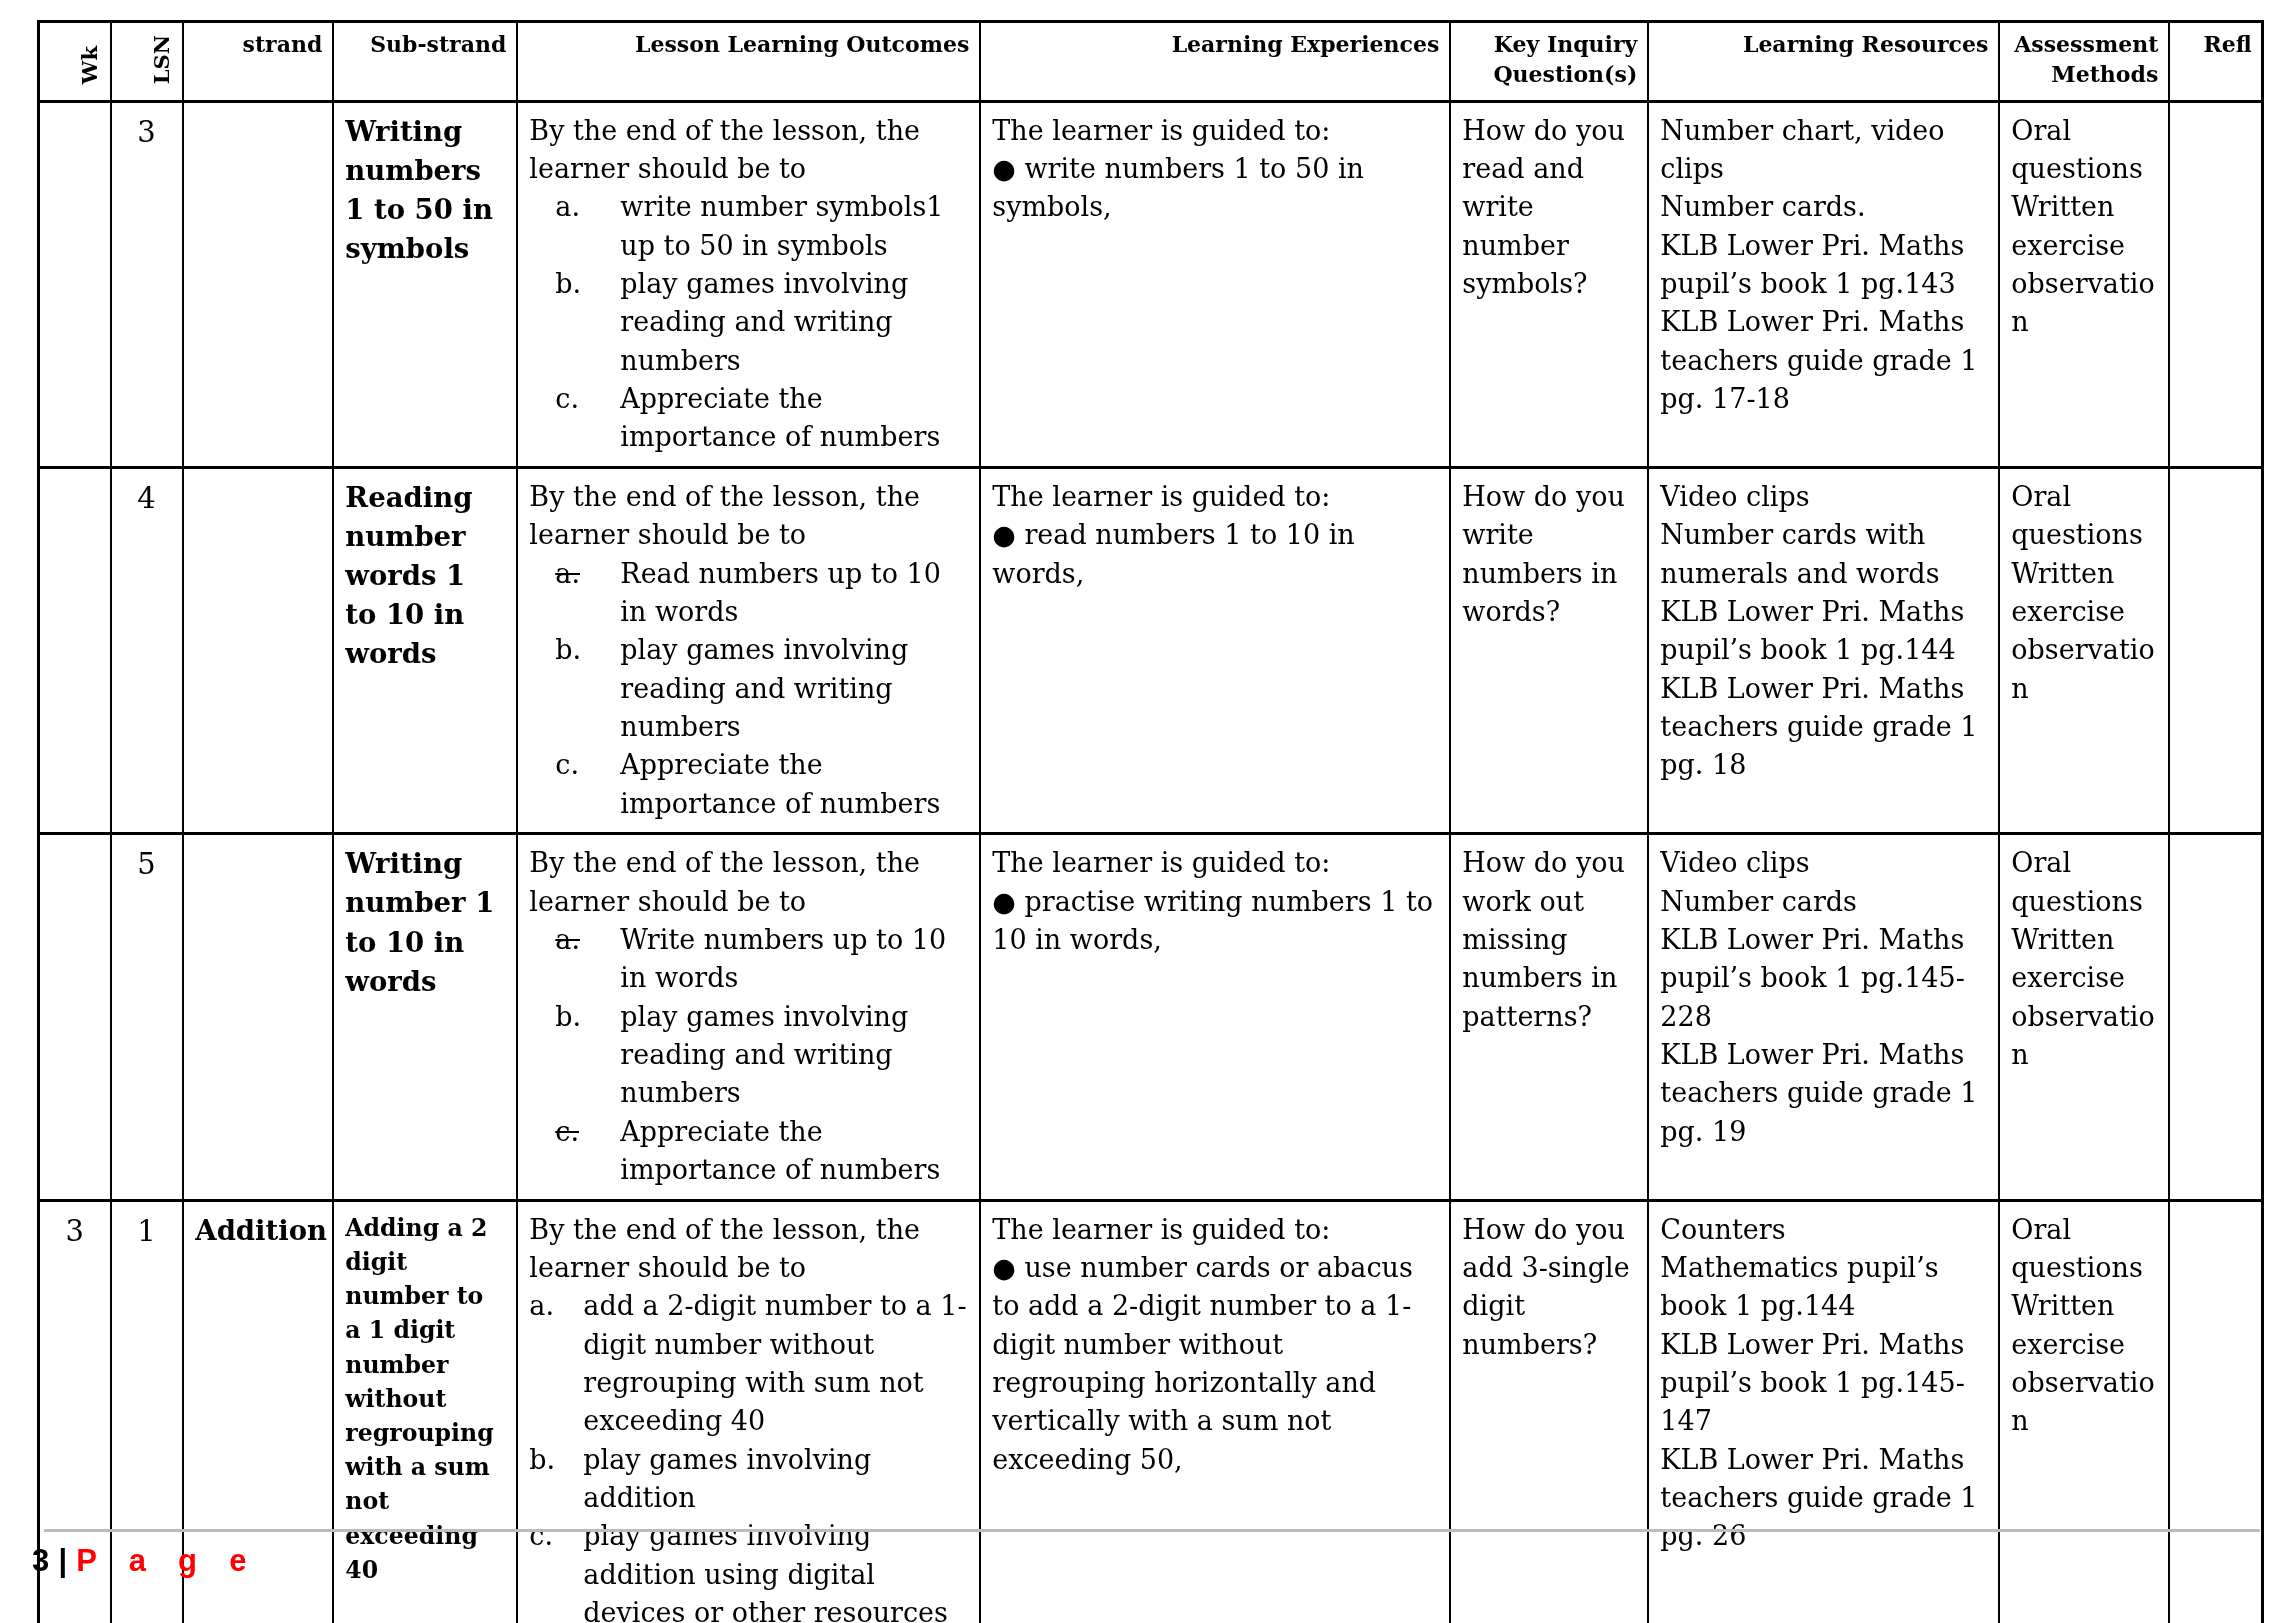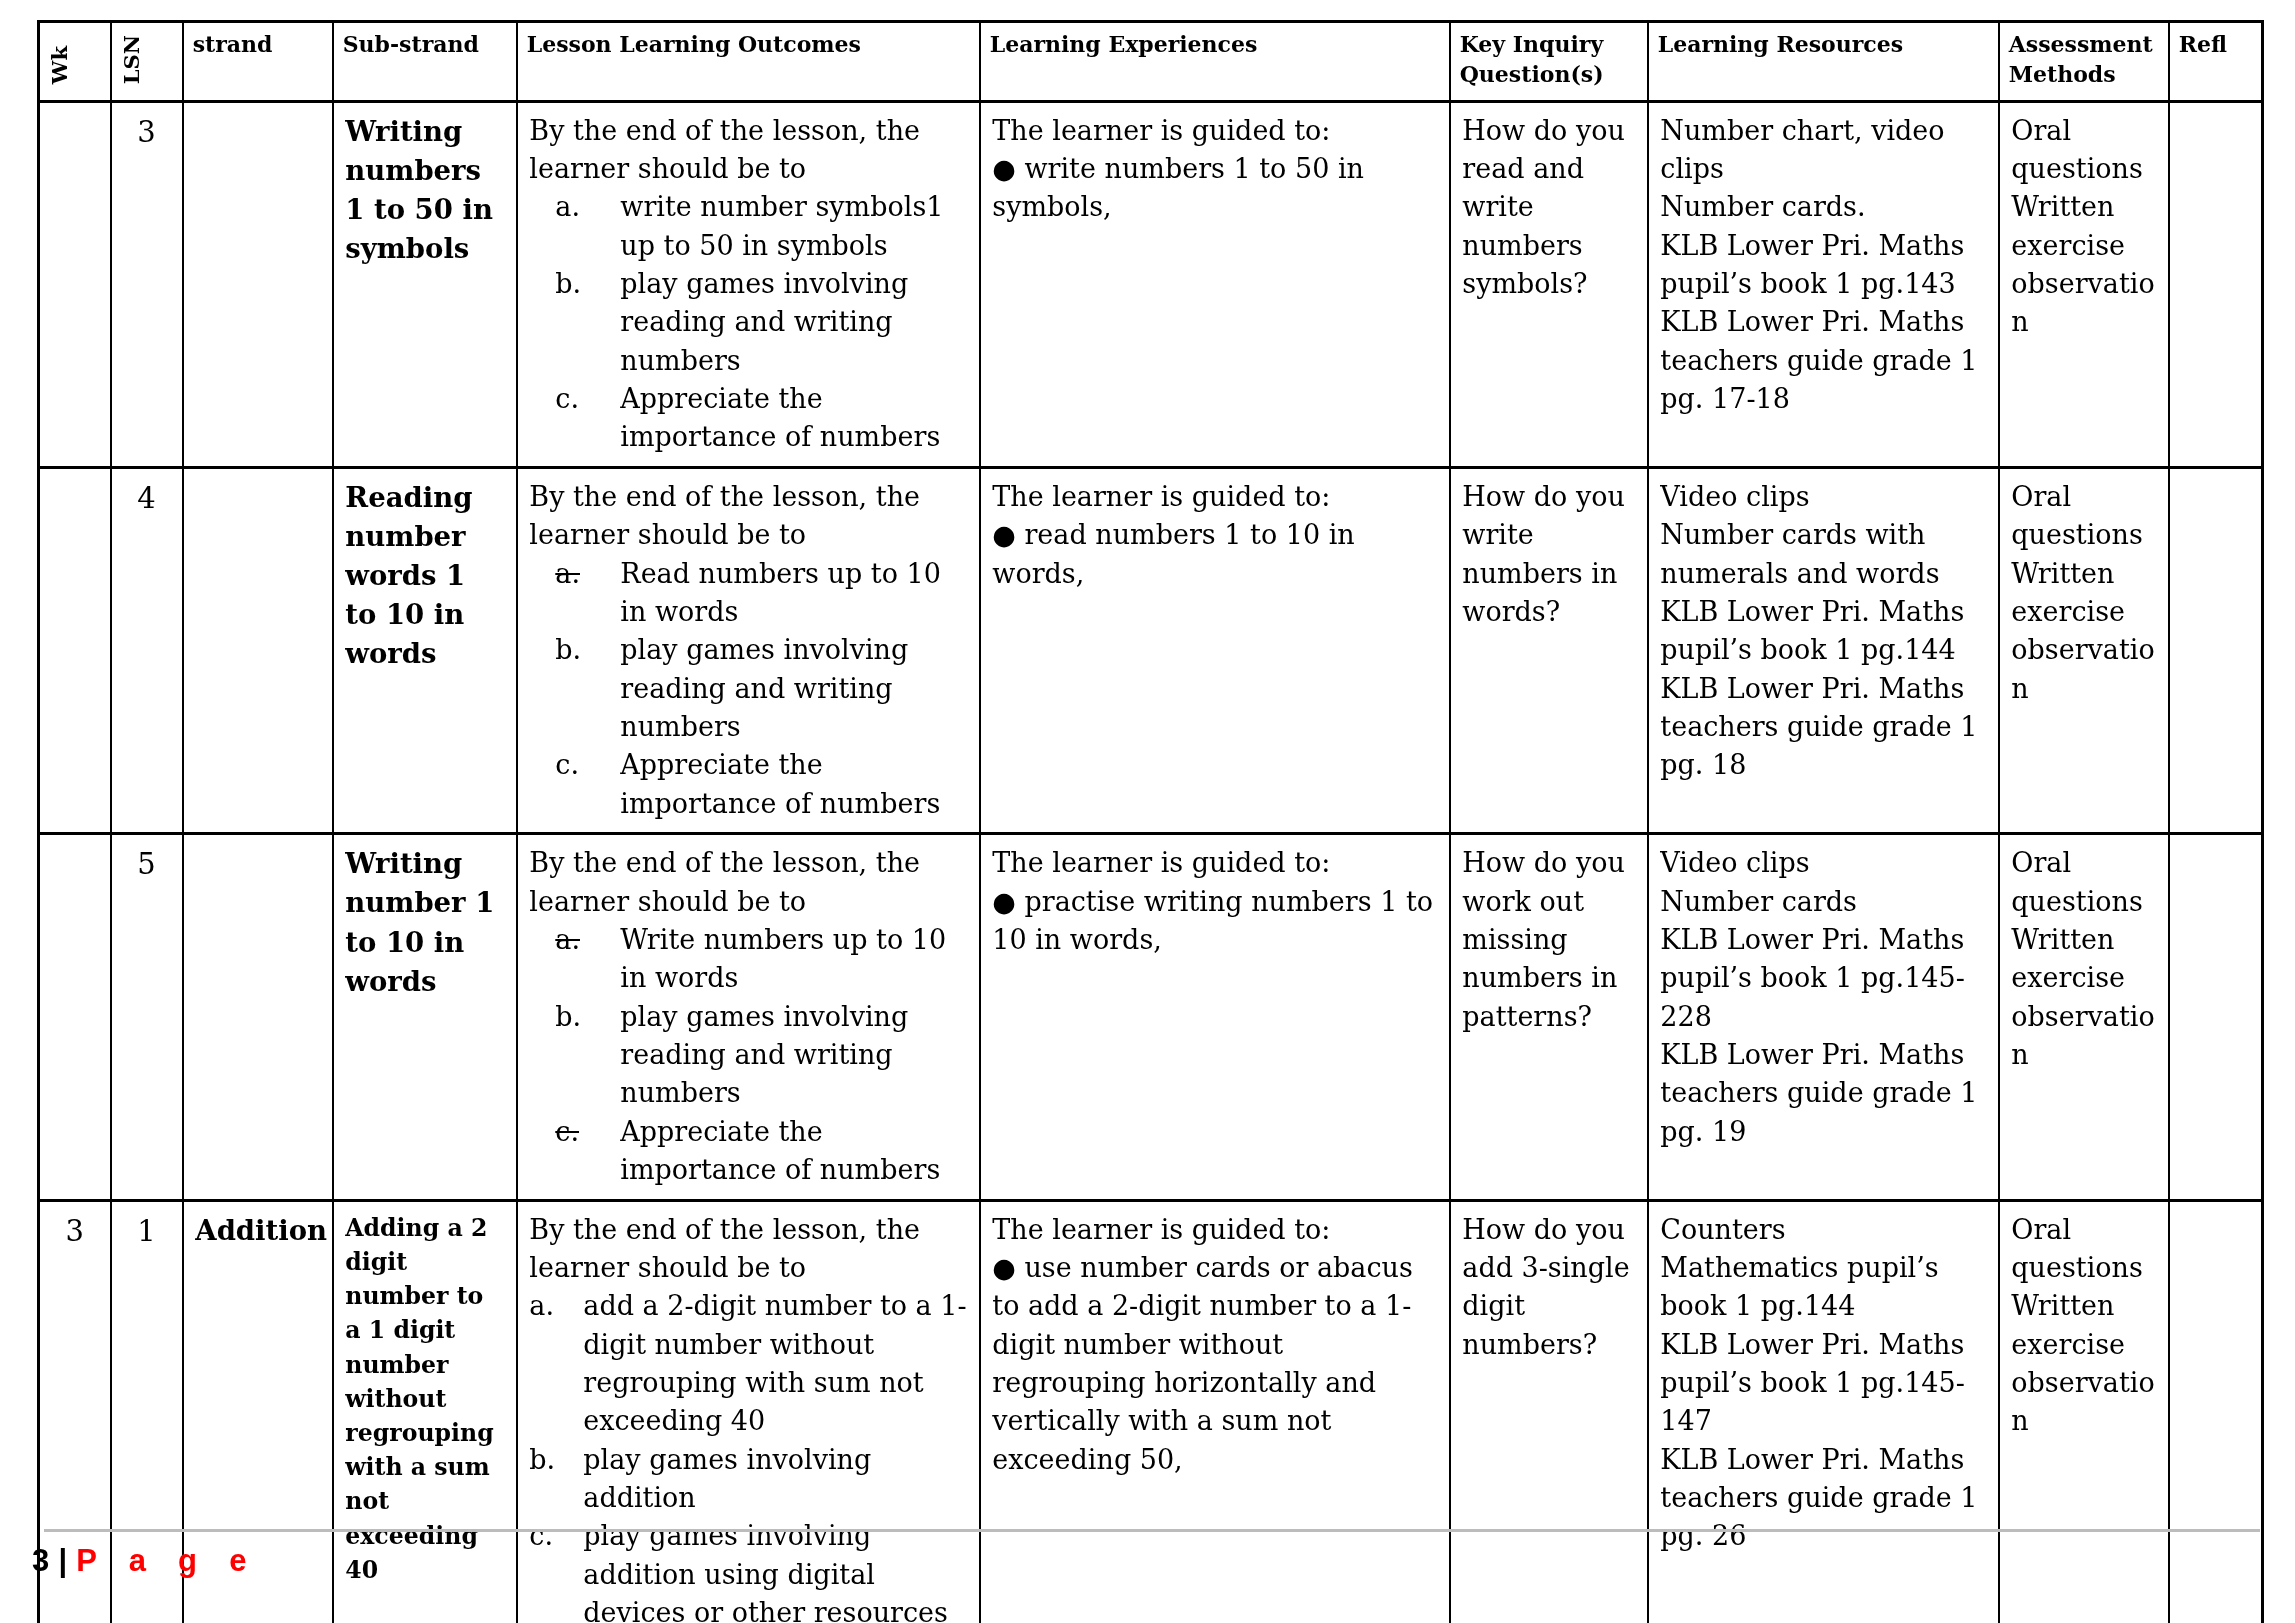--- a/index.html
+++ b/index.html
@@ -25,21 +25,21 @@
     border-right: 2px solid #000;
     border-top: 3.3px solid #000;
     border-bottom: 3.3px solid #000;
     vertical-align: top;
     padding: 9.2px 11.8px;
     overflow: hidden;
   }
   th {
     font-size: 22px;
     font-weight: bold;
-    text-align: left;
+    text-align: right;
     line-height: 1.35;
     padding: 7.9px 9.2px;
     margin-left: 26px;
   }
   th.rot { vertical-align: bottom; }
   th.rot .vtext {
     display: inline-block;
     writing-mode: vertical-rl;
     transform: rotate(180deg);
     font-size: 21px;
@@ -133,21 +133,21 @@
           <div class="oitem">
               <span class="marker">c.</span>
               <div class="otext">Appreciate the importance of numbers</div>
             </div>
         </div>
       </td>
       <td>
         <p>The learner is guided to:</p>
         <p><span>●</span> <span>write numbers 1 to 50 in symbols,</span></p>
       </td>
-      <td class="keyinq">How do you read and write numbers symbols?</td>
+      <td class="keyinq">How do you read and write number symbols?</td>
       <td>
         <p>Number chart, video clips</p>
         <p>Number cards.</p>
         <p>KLB Lower Pri. Maths pupil’s book 1 pg.143</p>
         <p>KLB Lower Pri. Maths teachers guide grade 1 pg. 17-18</p>
       </td>
       <td class="assess">
         <p>Oral questions</p>
         <p>Written exercise</p>
         <p>observation</p>

